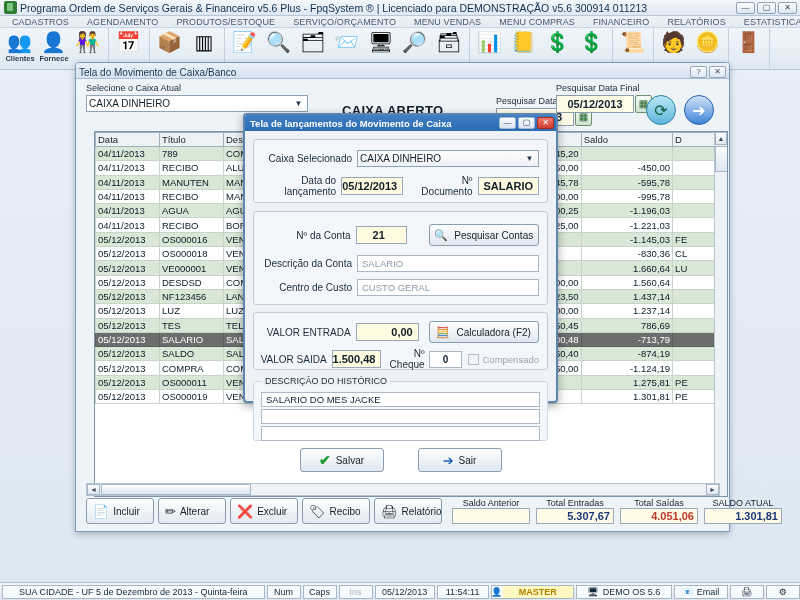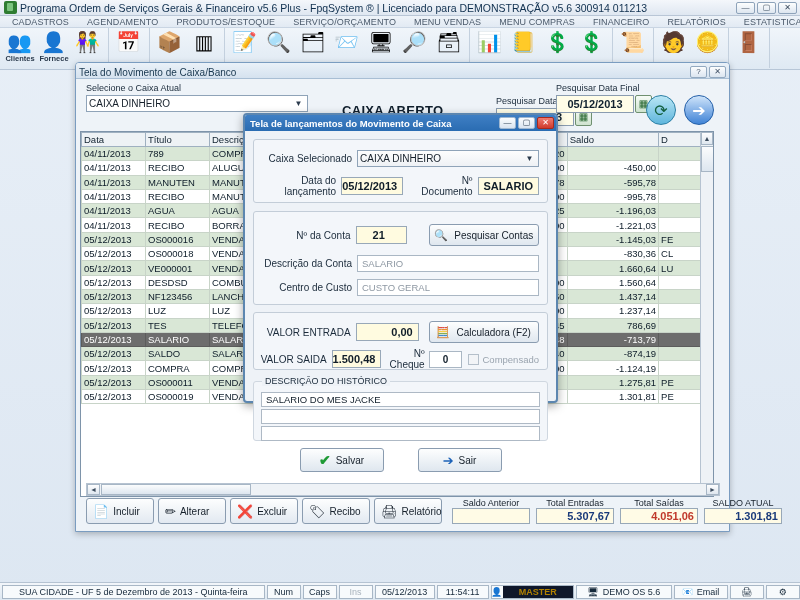--- a/index.html
+++ b/index.html
@@ -127,21 +127,21 @@
     font-size: 10px; text-align: center; line-height: 16px; color: #21632a;
   }
   .rndbtn {
     width: 30px; height: 30px; border-radius: 50%;
     display: flex; align-items: center; justify-content: center;
     font-size: 16px;
   }
 
   
   .gridwrap {
-    position: absolute; left: 4px; top: 52px;
+    position: absolute; left: 18px; top: 52px;
     width: 634px; height: 366px;
     border: 1px solid #7e94aa; background: #fff;
     overflow: hidden;
   }
   table.grid { border-collapse: collapse; width: 100%; table-layout: fixed; }
   table.grid th {
     background: #eef2f5; border: 1px solid #9fb0c0;
     font-size: 9.5px; font-weight: normal; color: #10212f;
     text-align: left; padding: 1px 2px; height: 14px;
   }
@@ -285,21 +285,21 @@
     background: linear-gradient(#f2f6fa, #dde7f1);
     border-top: 1px solid #b5c3d2;
     display: flex; align-items: center; gap: 2px; padding: 0 2px;
   }
   .scell {
     height: 14px; border: 1px solid #a8b7c6; background: #f7fafc;
     display: flex; align-items: center; justify-content: center;
     font-size: 9px; color: #15283a; padding: 0 16px; white-space: nowrap;
   }
   .scell.left { justify-content: flex-start; }
-  .scell.master { background: #0f172a; color: #b08000; font-weight: bold; }
+  .scell.master { background: #fef9c3; color: #b08000; font-weight: bold; }
   .scell.dim { color: #a9b3bd; }
   .scell.red { color: #c0392b; }
 </style>
 </head>
 <body>
 
 <div id="app">
 
   <div class="titlebar">
     <div class="app-icon"></div>

